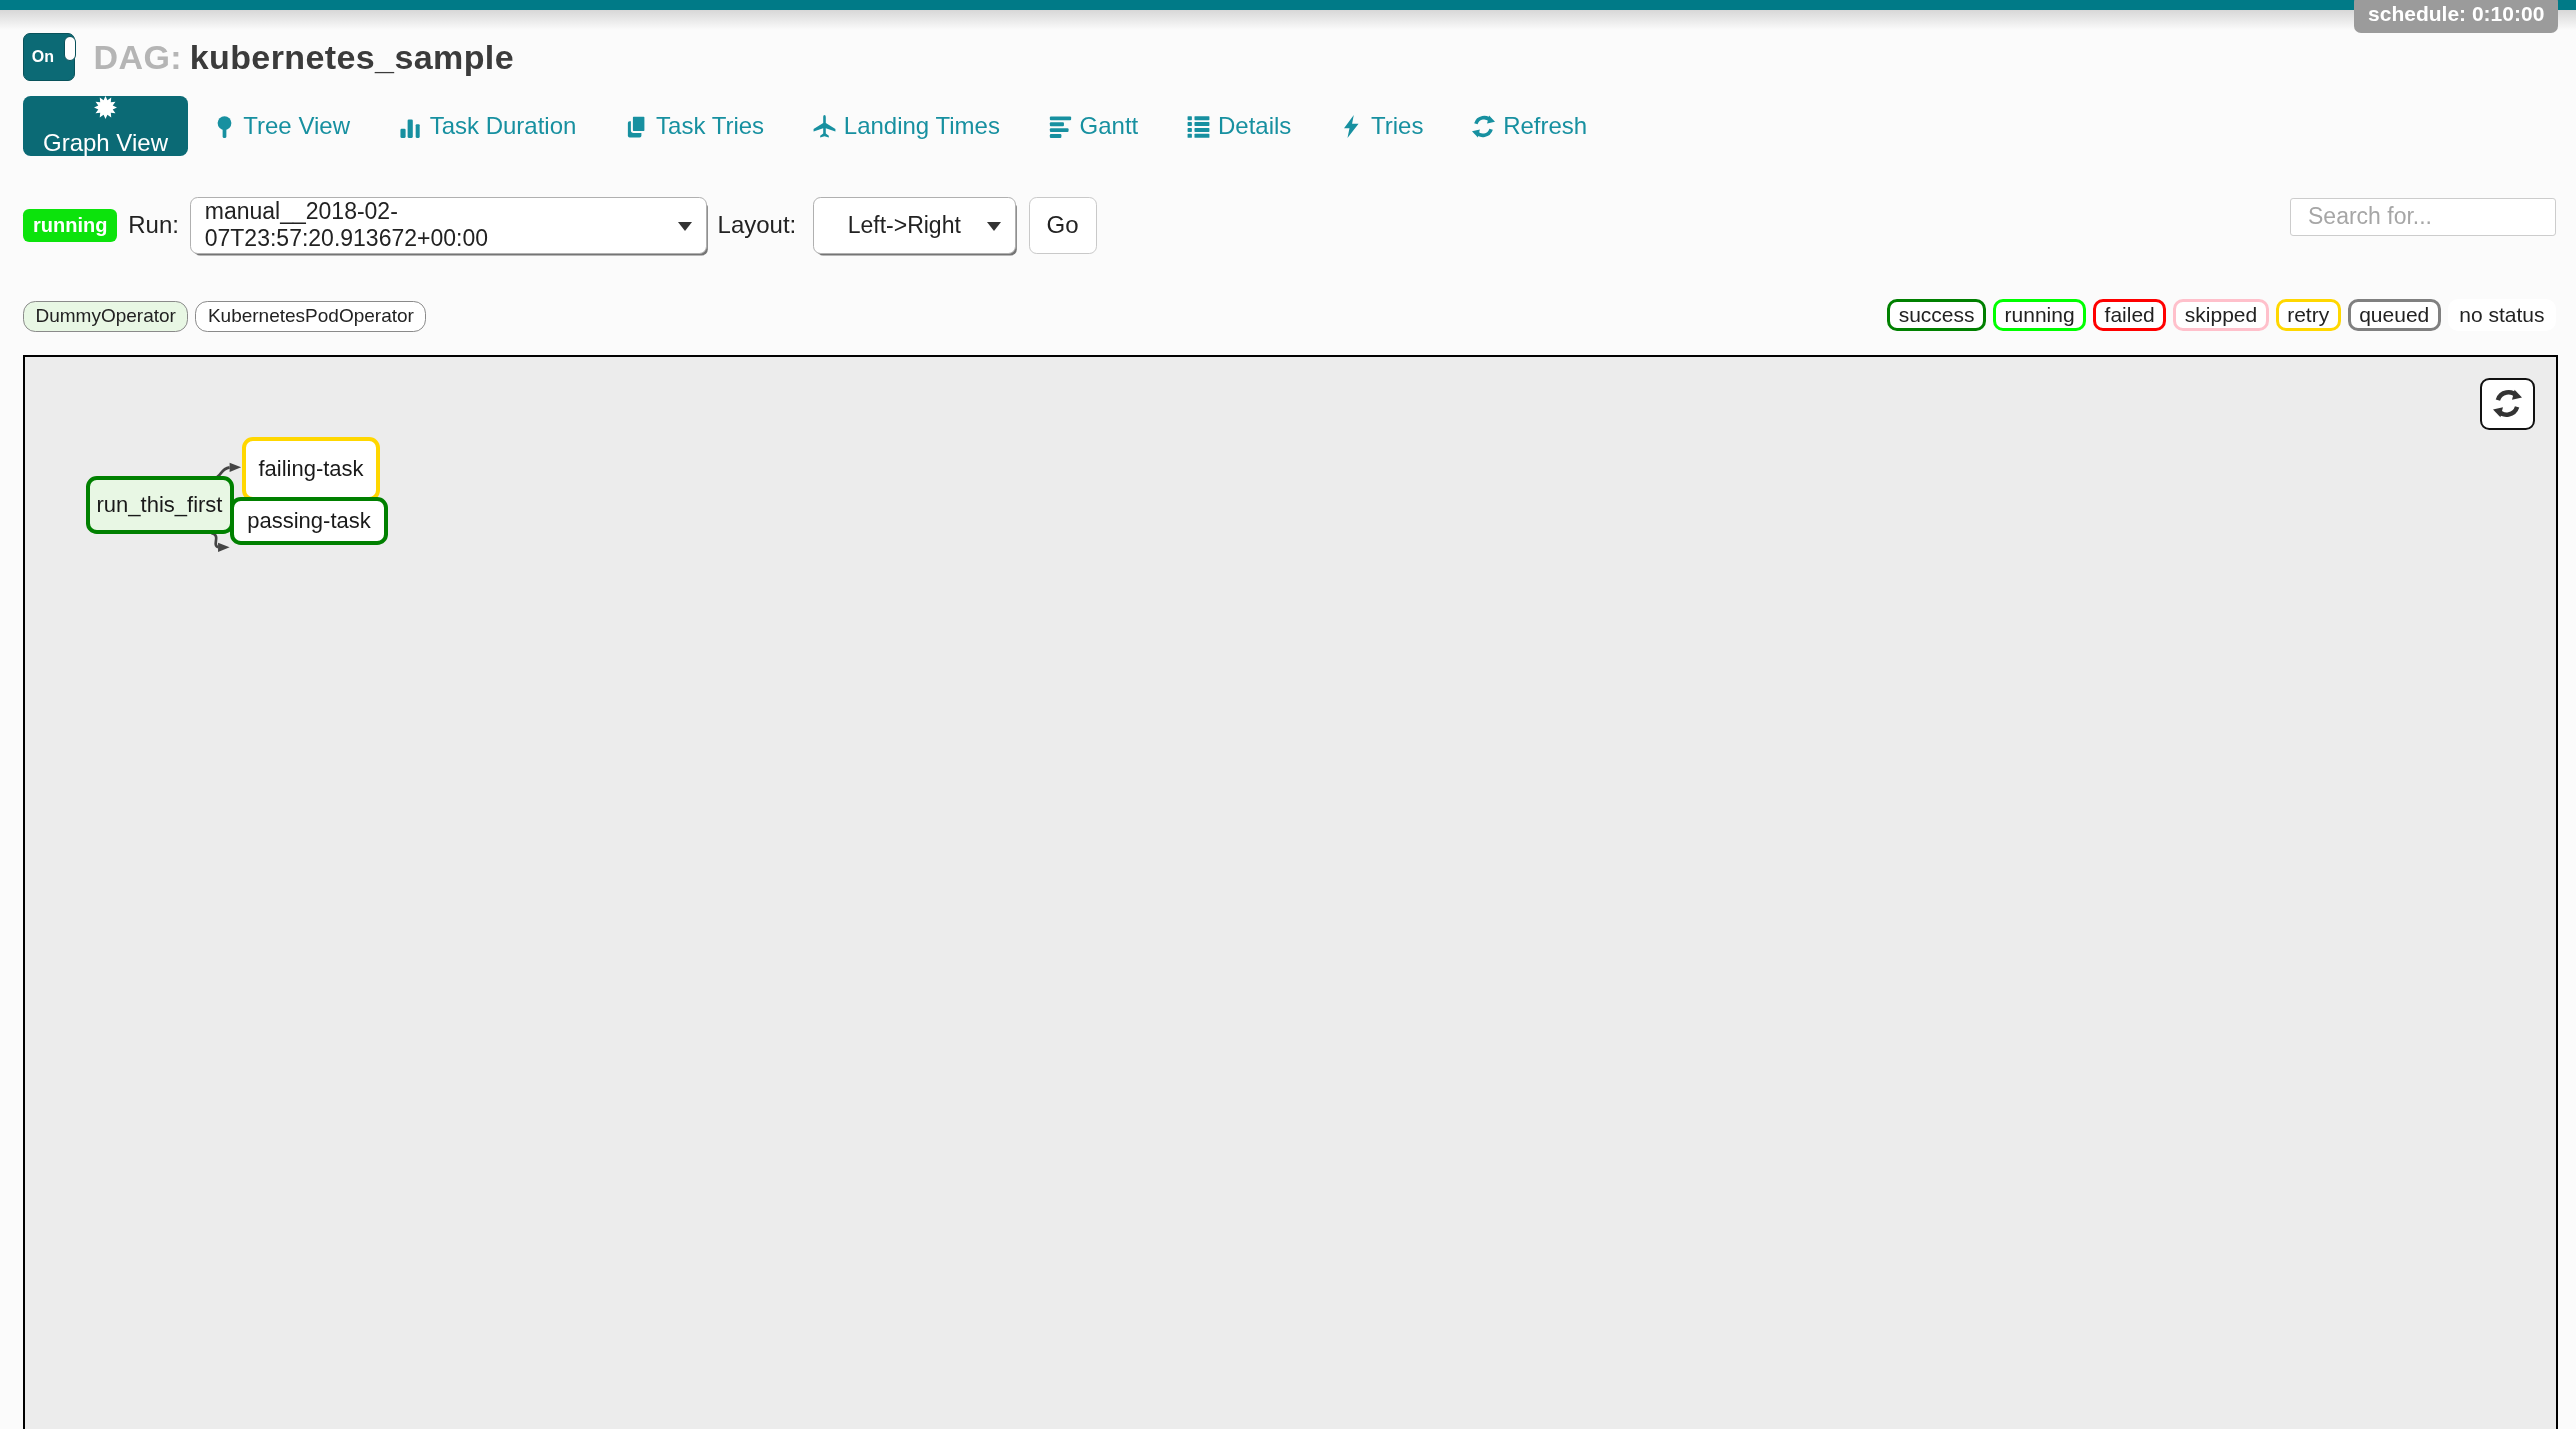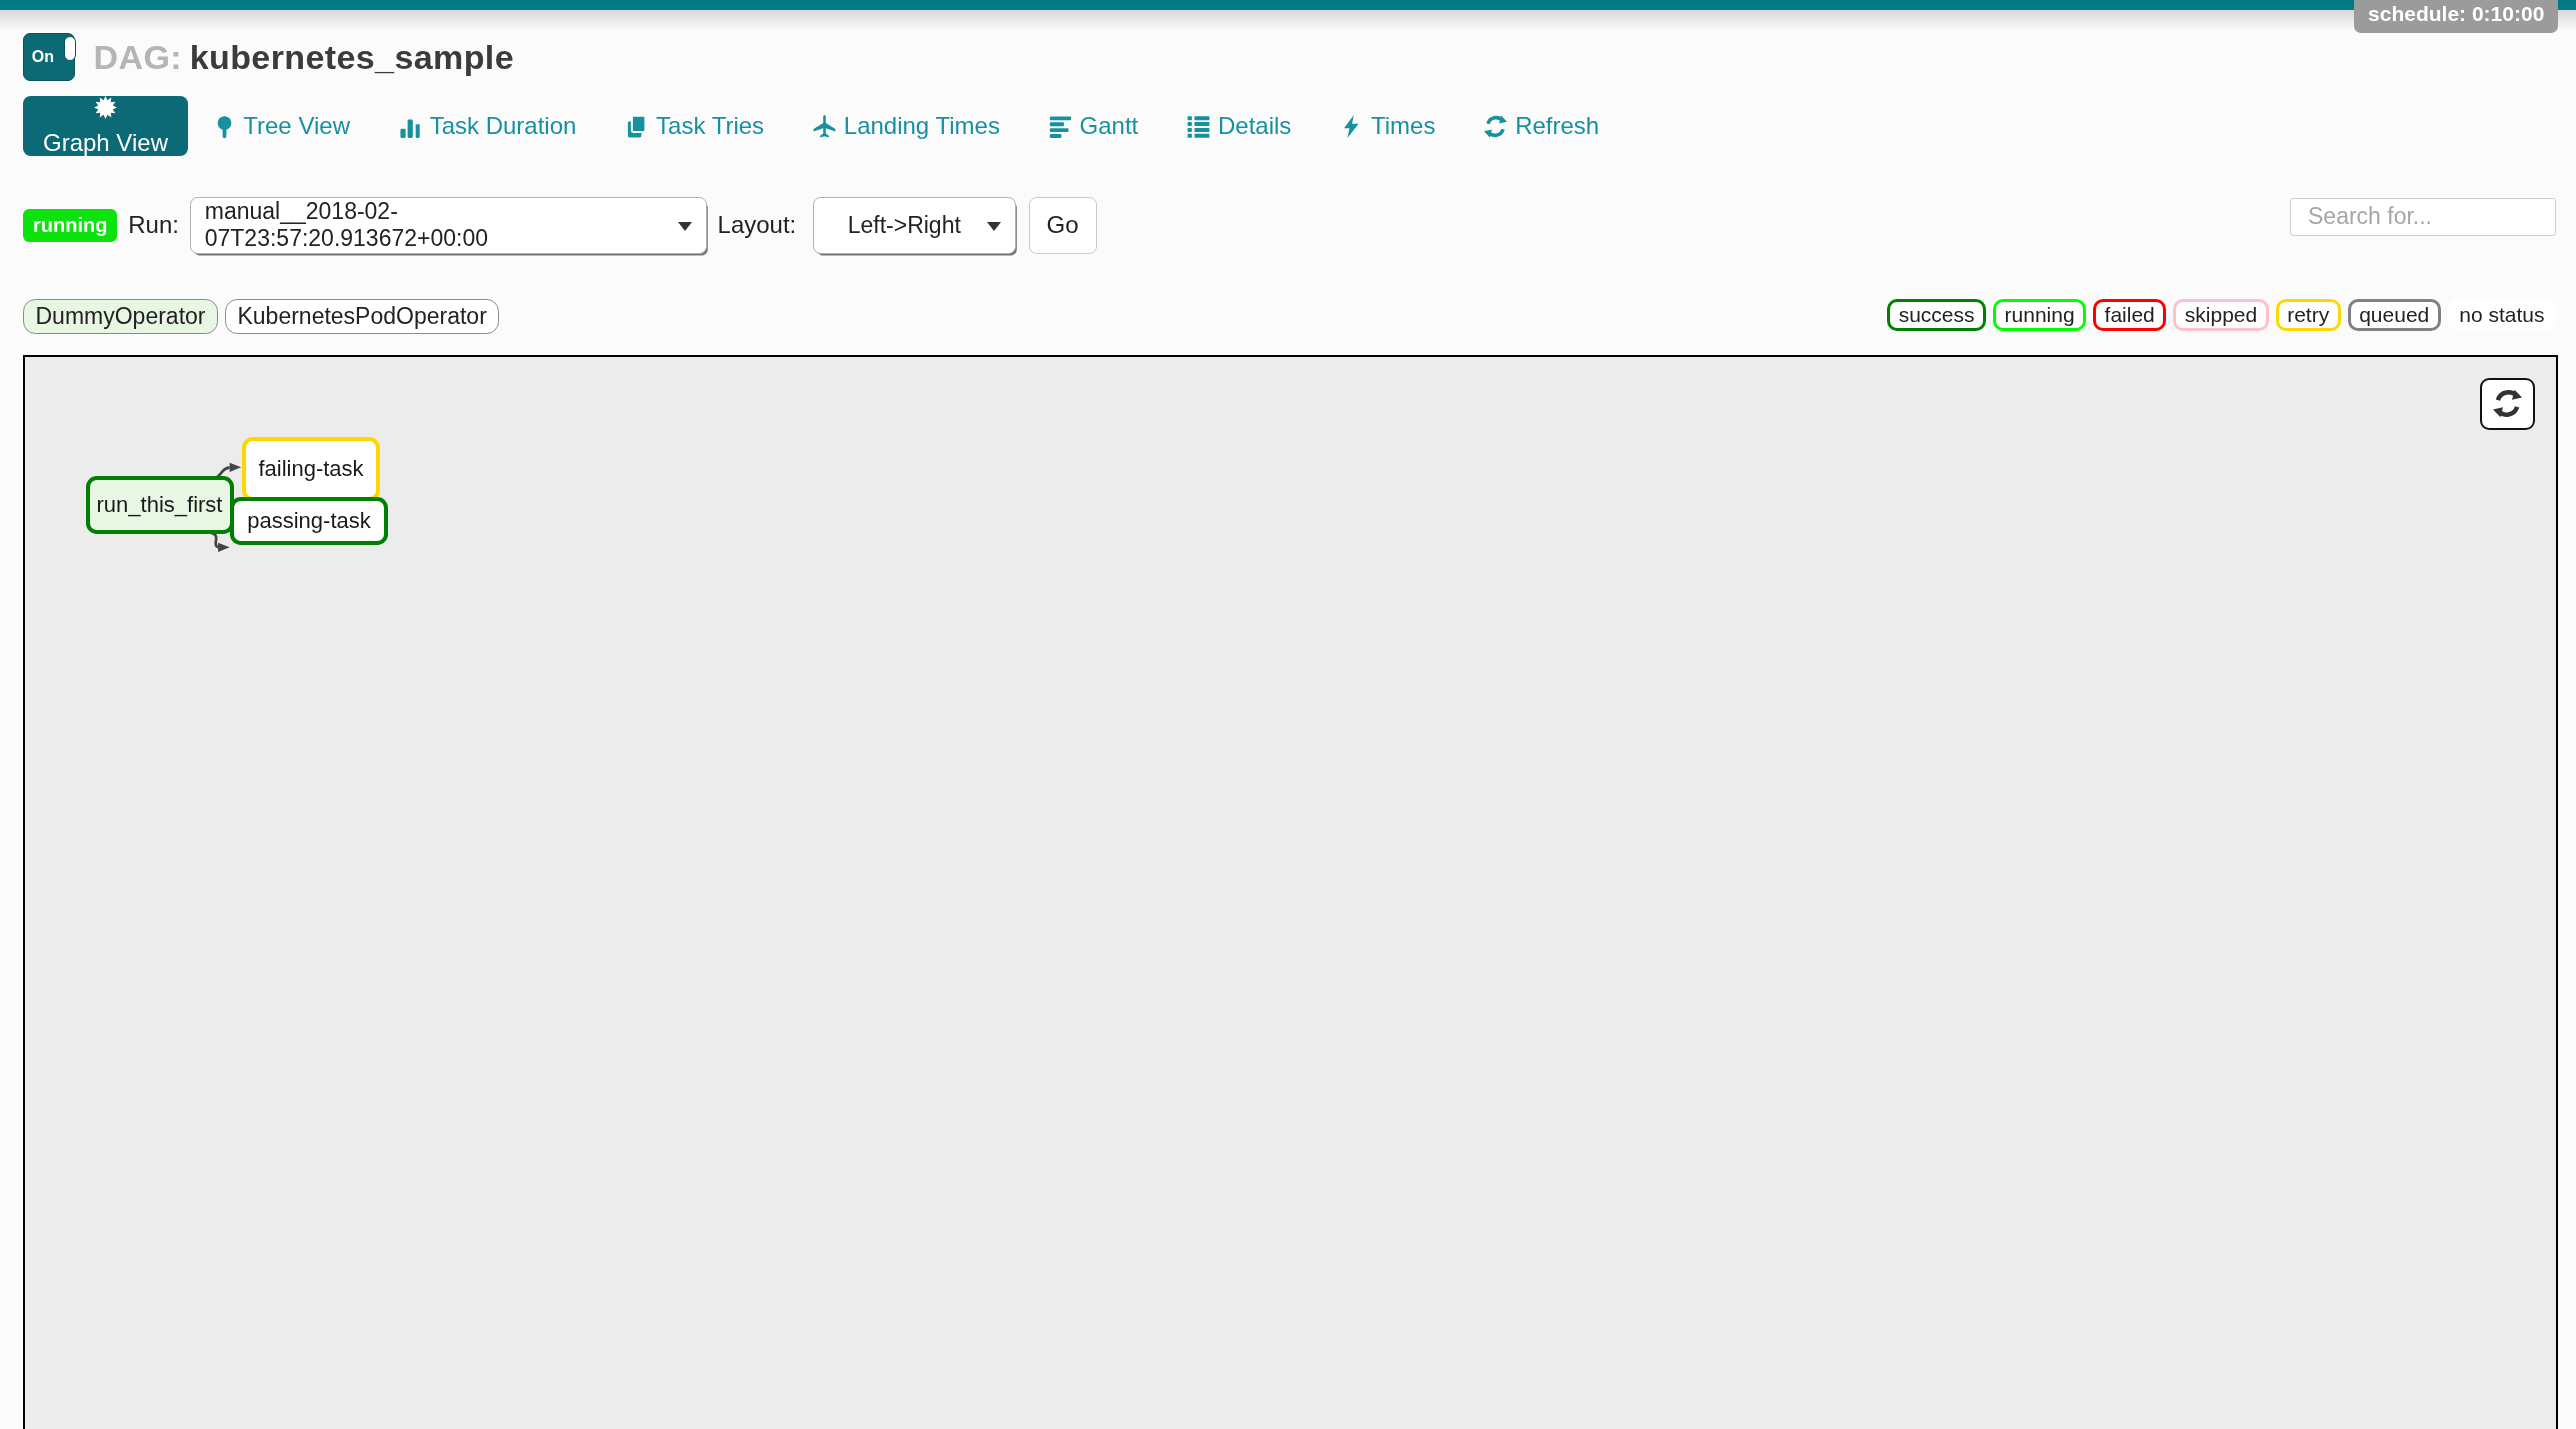--- a/index.html
+++ b/index.html
@@ -75,21 +75,21 @@
   .search-input {
     position: absolute; right: 20px; top: 1.5px; width: 266px; height: 38px;
     border: 1.5px solid #cccccc; border-radius: 3.1px; font-size: 23px;
     padding: 0 17px; color: #333; background: #fff; font-family: inherit;
   }
   .search-input::placeholder { color: #a6a6a6; }
 
   
   .legend-row { display: flex; align-items: center; margin: 45px 0 0 23px; position: relative; height: 34px; }
   .op-pill {
-    font-size: 23px; color: #222; background: #fff; border: 1.5px solid #8a8a8a;
+    font-size: 19px; color: #222; background: #fff; border: 1.5px solid #8a8a8a;
     border-radius: 12.3px; padding: 3.1px 11.5px; margin-right: 7px;
   }
   .op-dummy { background: #e8f7e4; }
   .status-legend { position: absolute; right: 20px; top: 0; display: flex; align-items: center; gap: 7px; }
   .status-badge {
     font-size: 21px; color: #222; background: #fff; border: 3.8px solid #000;
     border-radius: 10px; padding: 0.8px 8.5px; white-space: nowrap;
   }
   .st-success { border-color: #008000; }
   .st-running { border-color: #00ff00; }
@@ -244,21 +244,21 @@
           </svg>
         </span>
       <span>Details</span>
     </a>
     <a class="nav-link">
       <span>
           <svg class="icon16" viewBox="0 0 30 30" width="23" height="23">
             <use href="#i-bolt"></use>
           </svg>
         </span>
-      <span>Times</span>
+      <span>Tries</span>
     </a>
     <a class="nav-link">
       <span>
           <svg class="icon16" viewBox="0 0 30 30" width="23" height="23">
             <use href="#i-refresh"></use>
           </svg>
         </span>
       <span>Refresh</span>
     </a>
   </div>

